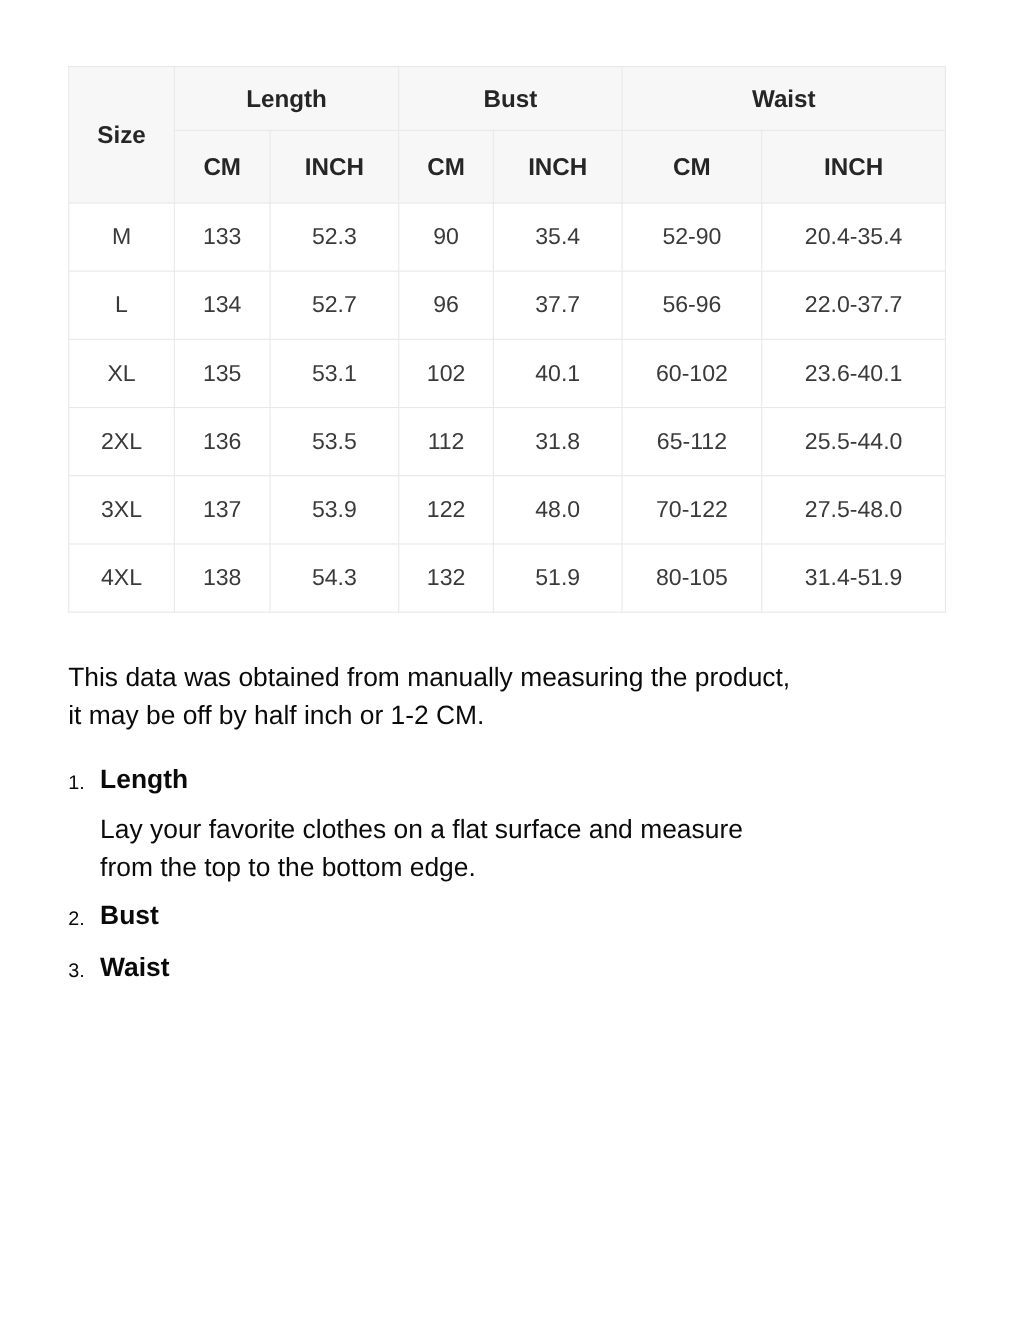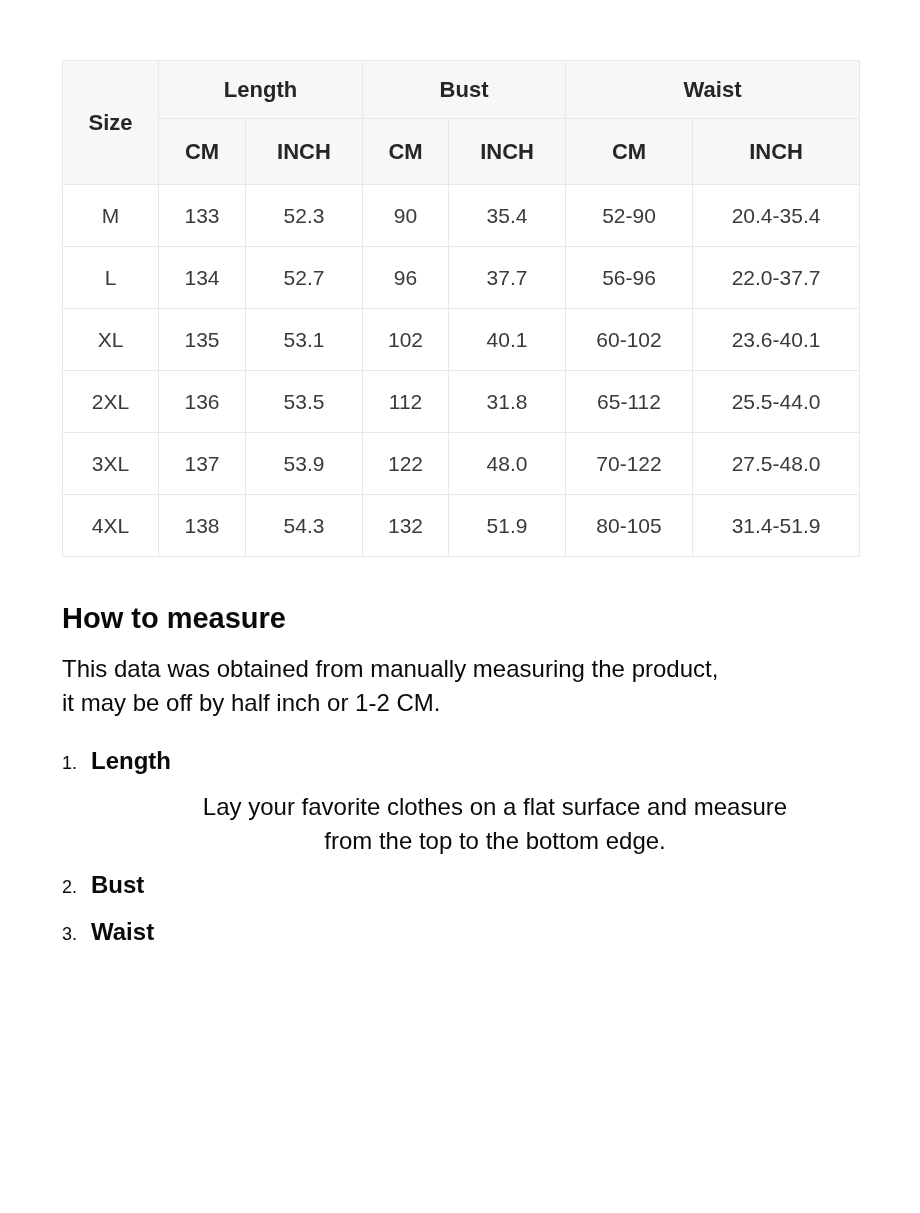--- a/index.html
+++ b/index.html
@@ -85,21 +85,20 @@
     line-height: 36px;
     font-weight: 700;
     color: #0a0a0a;
   }
   .item-desc {
     margin-top: 11px;
     font-size: 24px;
     line-height: 34px;
     color: #0a0a0a;
     white-space: pre-line;
-    text-align: center;
   }
 </style>
 </head>
 <body>
 
 <div class="page">
 
   <table class="size-chart">
     <colgroup>
       <col class="c-size">
@@ -178,21 +177,20 @@
           <td>54.3</td>
           <td>132</td>
           <td>51.9</td>
           <td>80-105</td>
           <td>31.4-51.9</td>
         </tr>
       </tbody>
   </table>
 
   <div class="measure-section">
-    <h2 class="measure-heading">How to measure</h2>
     <p class="measure-intro">This data was obtained from manually measuring the product,
 it may be off by half inch or 1-2 CM.</p>
     <div id="measure-list">
         <div class="measure-item">
           <span class="item-num">1.</span>
           <div class="item-body">
             <div class="item-title">Length</div>
             <div class="item-desc">Lay your favorite clothes on a flat surface and measure
 from the top to the bottom edge.</div>
           </div>

